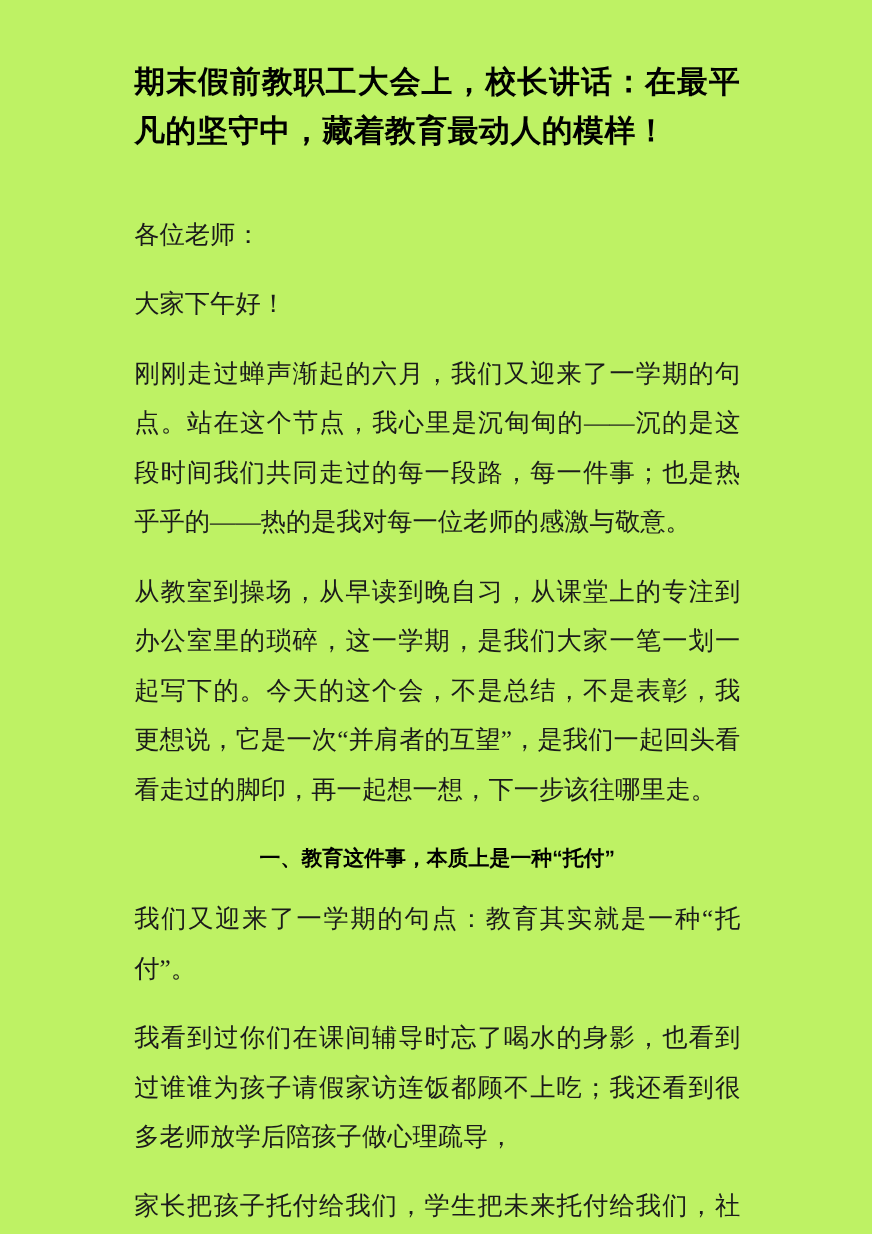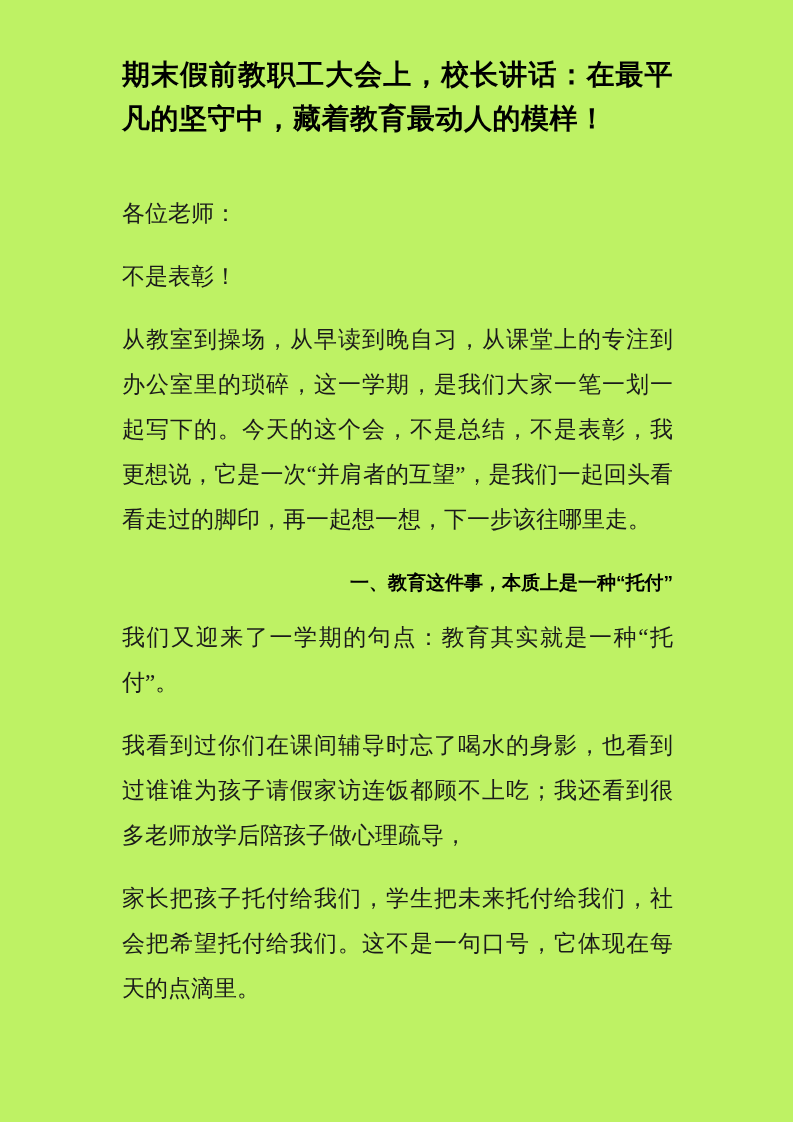--- a/index.html
+++ b/index.html
@@ -34,35 +34,36 @@
     color: #1b1b1b;
     text-align: justify;
     margin: 0 0 18px 0;
   }
   .section-heading {
     font-family: "Liberation Sans", "DejaVu Sans", sans-serif;
     font-weight: bold;
     font-size: 19px;
     line-height: 45px;
     color: #000000;
-    text-align: right;
+    text-align: center;
     margin: 8px 0 10px 0;
   }
 </style>
 </head>
 <body>
 
 <div class="page">
 
   <h1 class="doc-title">期末假前教职工大会上，校长讲话：在最平凡的坚守中，藏着教育最动人的模样！</h1>
 
   <p class="para">各位老师：</p>
 
-  <p class="para">不是表彰！</p>
+  <p class="para">大家下午好！</p>
 
+  <p class="para">刚刚走过蝉声渐起的六月，我们又迎来了一学期的句点。站在这个节点，我心里是沉甸甸的——沉的是这段时间我们共同走过的每一段路，每一件事；也是热乎乎的——热的是我对每一位老师的感激与敬意。</p>
 
   <p class="para">从教室到操场，从早读到晚自习，从课堂上的专注到办公室里的琐碎，这一学期，是我们大家一笔一划一起写下的。今天的这个会，不是总结，不是表彰，我更想说，它是一次“并肩者的互望”，是我们一起回头看看走过的脚印，再一起想一想，下一步该往哪里走。</p>
 
   <h2 class="section-heading">一、教育这件事，本质上是一种“托付”</h2>
 
   <p class="para">我们又迎来了一学期的句点：教育其实就是一种“托付”。</p>
 
   <p class="para">我看到过你们在课间辅导时忘了喝水的身影，也看到过谁谁为孩子请假家访连饭都顾不上吃；我还看到很多老师放学后陪孩子做心理疏导，</p>
 
   <p class="para">家长把孩子托付给我们，学生把未来托付给我们，社会把希望托付给我们。这不是一句口号，它体现在每天的点滴里。</p>

